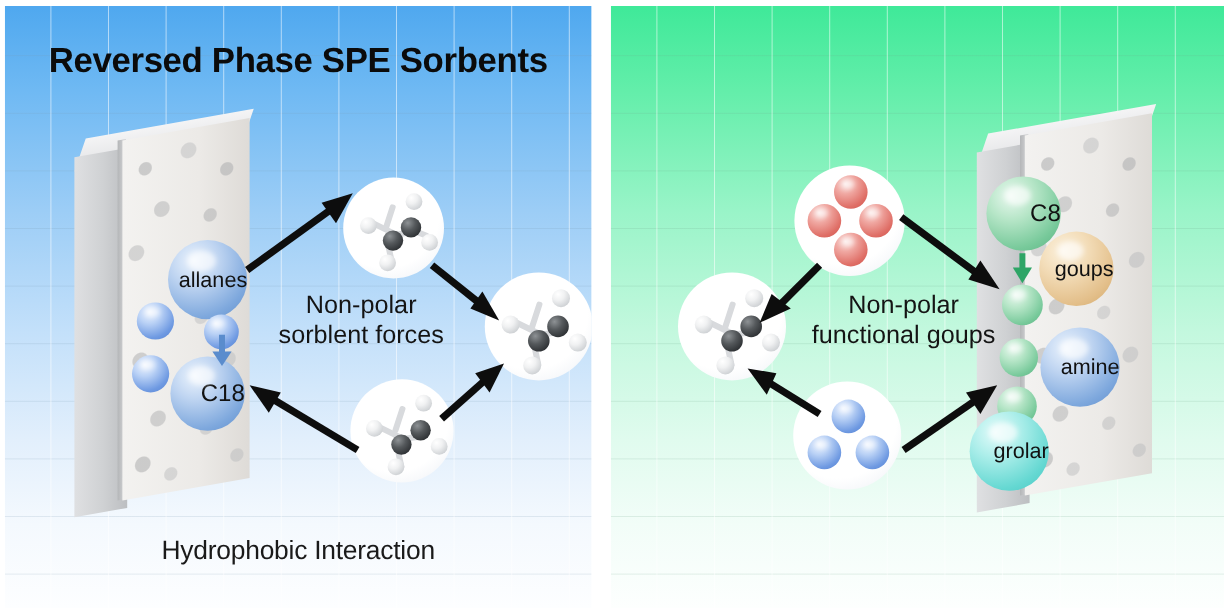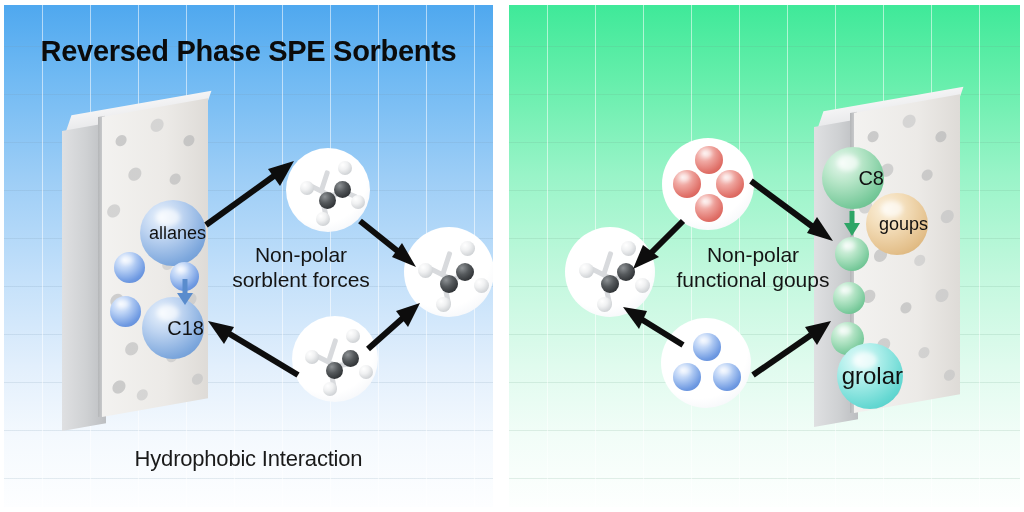--- a/index.html
+++ b/index.html
@@ -233,21 +233,24 @@
     <div class="sph s-green" style="left:324px;top:277px;width:32px;height:32px;"></div>
     <div class="sph s-green" style="left:322px;top:317px;width:33px;height:33px;"></div>
     <svg class="dn-arrow" style="left:328px;top:348px;width:24px;height:30px;" viewBox="0 0 24 30">
       <path d="M11 1 L11 15" stroke="#2ea566" stroke-width="5" fill="none"></path>
       <path d="M3 13 L11 26 L19 13 Z" fill="#2ea566"></path>
     </svg>
 
     <div class="sph s-tan" style="left:357px;top:188px;width:62px;height:62px;font-size:18px;">
       <span>goups</span>
     </div>
-    <div class="sph s-cyan" style="left:328px;top:338px;width:66px;height:66px;font-size:24px;">
+    <div class="sph s-blue" style="left:358px;top:268px;width:66px;height:66px;font-size:18px;">
+      <span>amine</span>
+    </div>
+    <div class="sph s-cyan" style="left:299px;top:338px;width:66px;height:66px;font-size:18px;">
       <span>grolar</span>
     </div>
 
     <div class="bubble" style="left:153px;top:133px;width:92px;height:92px;">
       <div class="sph s-red" style="left:33px;top:8px;width:28px;height:28px;"></div>
       <div class="sph s-red" style="left:11px;top:32px;width:28px;height:28px;"></div>
       <div class="sph s-red" style="left:54px;top:32px;width:28px;height:28px;"></div>
       <div class="sph s-red" style="left:33px;top:56px;width:28px;height:28px;"></div>
     </div>
 

